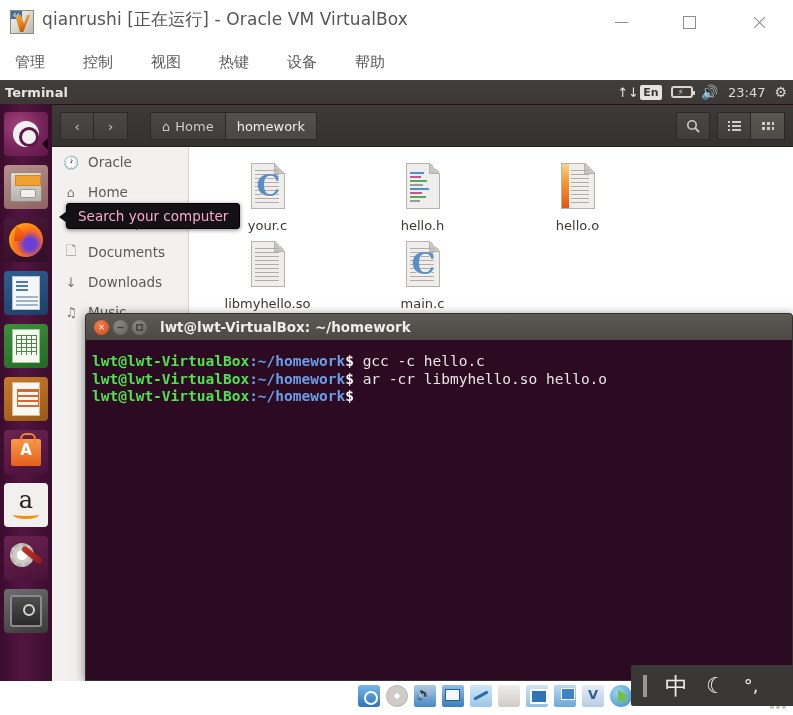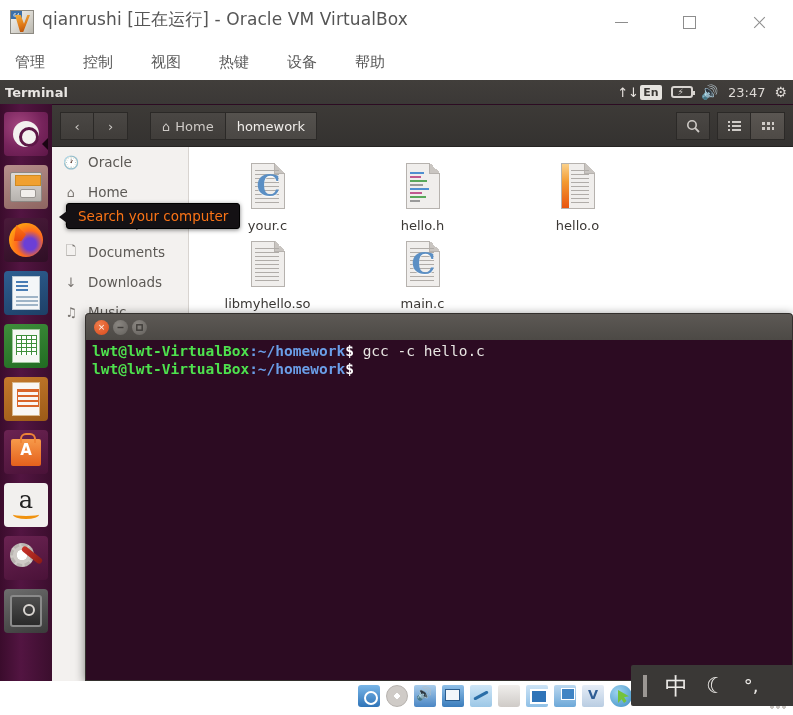--- a/index.html
+++ b/index.html
@@ -331,21 +331,21 @@
     background: linear-gradient(180deg,#fbd18a 0%,#f39b33 40%,#e8540f 100%);
     border: 1px solid #b6b2ae; border-right: none;
   }
   .file-label { margin-top: 5px; font-size: 13px; color: #3b3835; }
 
   
   .tooltip {
     position: absolute; left: 66px; top: 123px; height: 26px;
     background: #141114; border: 1px solid #000; border-radius: 3px;
     display: flex; align-items: center; padding: 0 11px;
-    color: #f97316; font-size: 13.5px; white-space: nowrap;
+    color: #f9a8d4; font-size: 13.5px; white-space: nowrap;
     box-shadow: 0 1px 4px rgba(0,0,0,.5); z-index: 40;
   }
   .tooltip:before {
     content: ""; position: absolute; left: -8px; top: 7px;
     width: 0; height: 0;
     border-top: 6px solid transparent; border-bottom: 6px solid transparent;
     border-right: 8px solid #141114;
   }
 
   
@@ -365,21 +365,21 @@
   .wbtn.close { background: radial-gradient(circle at 35% 30%, #f07c4a, #d84a1c); color:#fff3ec; }
   .wbtn.min { background: radial-gradient(circle at 35% 30%, #8a8681, #63605c); }
   .wbtn.max { background: radial-gradient(circle at 35% 30%, #8a8681, #63605c); }
   .term-title {
     margin-left: 9px; font-size: 13.5px; font-weight: bold; color: #f0edea;
     white-space: nowrap;
   }
   .term-body {
     height: 341px; background: #2c0b22;
     border: 1px solid #33302d; border-top: none;
-    padding: 3px 6px; overflow: hidden;
+    padding: 13px 6px; overflow: hidden;
     font-family: "DejaVu Sans Mono", "Liberation Mono", monospace;
     font-size: 14.5px; line-height: 17.5px;
   }
   .t-user { color: #4ee24e; font-weight: bold; }
   .t-path { color: #6a9ee8; font-weight: bold; }
   .t-dollar { color: #ffffff; font-weight: bold; }
   .t-cmd { color: #e8e6e3; }
 
   
   .vbox-statusbar {
@@ -648,24 +648,28 @@
         <div class="wbtn min">
           <svg width="9" height="9" viewBox="0 0 9 9" aria-hidden="true">
               <line x1="1.5" y1="4.5" x2="7.5" y2="4.5" stroke="#3f3c39" stroke-width="1.4"></line>
             </svg>
         </div>
         <div class="wbtn max">
           <svg width="9" height="9" viewBox="0 0 9 9" aria-hidden="true">
               <rect x="1.8" y="1.8" width="5.4" height="5.4" fill="none" stroke="#3f3c39" stroke-width="1.4"></rect>
             </svg>
         </div>
+        <div class="term-title">lwt@lwt-VirtualBox: ~/homework</div>
       </div>
       <div class="term-body">
         <div>
           <span class="t-user">lwt@lwt-VirtualBox</span><span class="t-path">:~/homework</span><span class="t-dollar">$</span><span class="t-cmd"> gcc -c hello.c</span>
+        </div>
+        <div>
+          <span class="t-user">lwt@lwt-VirtualBox</span><span class="t-path">:~/homework</span><span class="t-dollar">$</span><span class="t-cmd"> ar -cr libmyhello.so hello.o</span>
         </div>
         <div>
           <span class="t-user">lwt@lwt-VirtualBox</span><span class="t-path">:~/homework</span><span class="t-dollar">$</span><span class="t-cmd"></span>
         </div>
       </div>
     </div>
   </div>
 
   <div class="ime-panel">
     <div class="ime-handle"></div>

